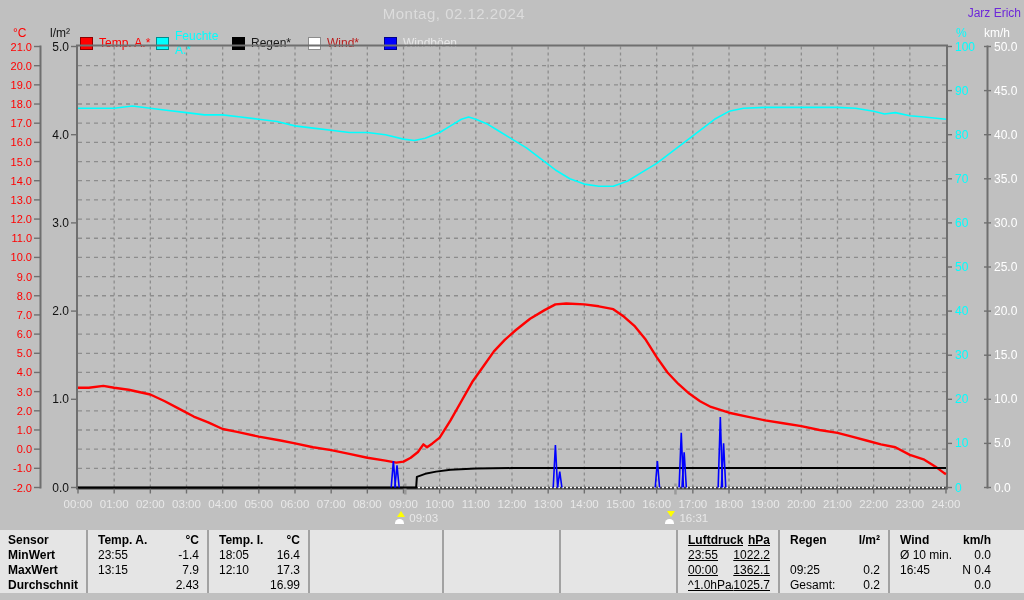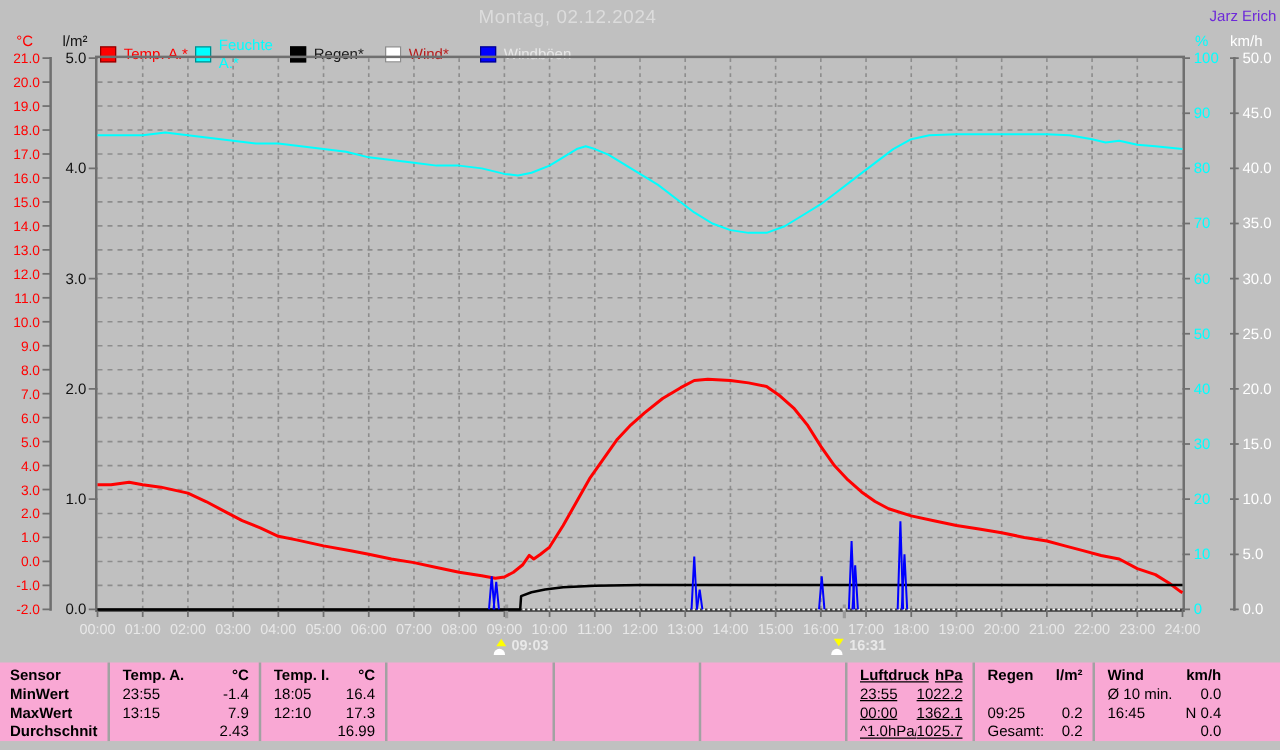--- a/index.html
+++ b/index.html
@@ -13,30 +13,30 @@
   .page-title{
     position:absolute;left:0;top:5px;width:908px;text-align:center;
     font-size:15px;color:#dcdcdc;letter-spacing:0.5px;
   }
   .station-name{position:absolute;right:3px;top:6px;font-size:12px;color:#6d28d9;}
   .corner-label{position:absolute;top:26px;font-size:12px;}
   .legend{position:absolute;left:80px;top:29px;display:flex;}
   .legend-item{display:flex;align-items:center;width:76px;font-size:12px;cursor:default;}
   .legend-swatch{width:11px;height:11px;margin-right:6px;border:1px solid rgba(0,0,0,0.45);flex:none;}
   #chart-svg{position:absolute;left:0;top:0;}
-  .sun-marker{position:absolute;top:511px;display:flex;font-size:11.5px;color:#e8e8e8;font-weight:bold;}
+  .sun-marker{position:absolute;top:511px;display:flex;align-items:center;font-size:11.5px;color:#e8e8e8;}
   .sun-icon{width:14px;height:14px;position:relative;margin-right:2px;}
   .sun-icon .disc{position:absolute;bottom:1px;left:2px;width:9px;height:5px;background:#ffffff;border-radius:9px 9px 0 0;}
   .sun-icon .arrow-up{position:absolute;top:0;left:4px;width:0;height:0;
     border-left:4px solid transparent;border-right:4px solid transparent;border-bottom:6px solid #ffff00;}
   .sun-icon .arrow-down{position:absolute;top:0;left:4px;width:0;height:0;
     border-left:4px solid transparent;border-right:4px solid transparent;border-top:6px solid #ffff00;}
   .stats-table{
     position:absolute;left:0;top:530px;width:1024px;height:63px;
-    background:#f9a8d4;display:flex;color:#000;
+    background:#e5e5e5;display:flex;color:#000;
   }
   .stats-col{box-sizing:border-box;padding-top:3px;flex:none;}
   .stats-col + .stats-col{border-left:2px solid #a2a2a2;}
   .stats-row{height:15px;line-height:15px;font-size:12px;display:flex;justify-content:space-between;padding:0 8px 0 10px;white-space:nowrap;}
   .stats-row .l{overflow:hidden;}
   .stats-row .r{text-align:right;}
   .stats-row.hdr{font-weight:bold;}
   .rowlabels .stats-row{font-weight:bold;padding-left:8px;}
   .page-footer{position:absolute;left:0;top:593px;width:1024px;height:7px;background:#c0c0c0;}
 </style>
@@ -428,21 +428,21 @@
       </div>
       <div class="stats-row">
         <span class="l">00:00</span>
         <span class="r">1362.1</span>
       </div>
       <div class="stats-row">
         <span class="l">^1.0hPa/h</span>
         <span class="r">1025.7</span>
       </div>
     </div>
-    <div class="stats-col" style="width: 96px;">
+    <div class="stats-col" style="width: 110px;">
       <div class="stats-row hdr">
         <span class="l">Regen</span>
         <span class="r">l/m²</span>
       </div>
       <div class="stats-row">
         <span class="l"></span>
         <span class="r"></span>
       </div>
       <div class="stats-row">
         <span class="l">09:25</span>

